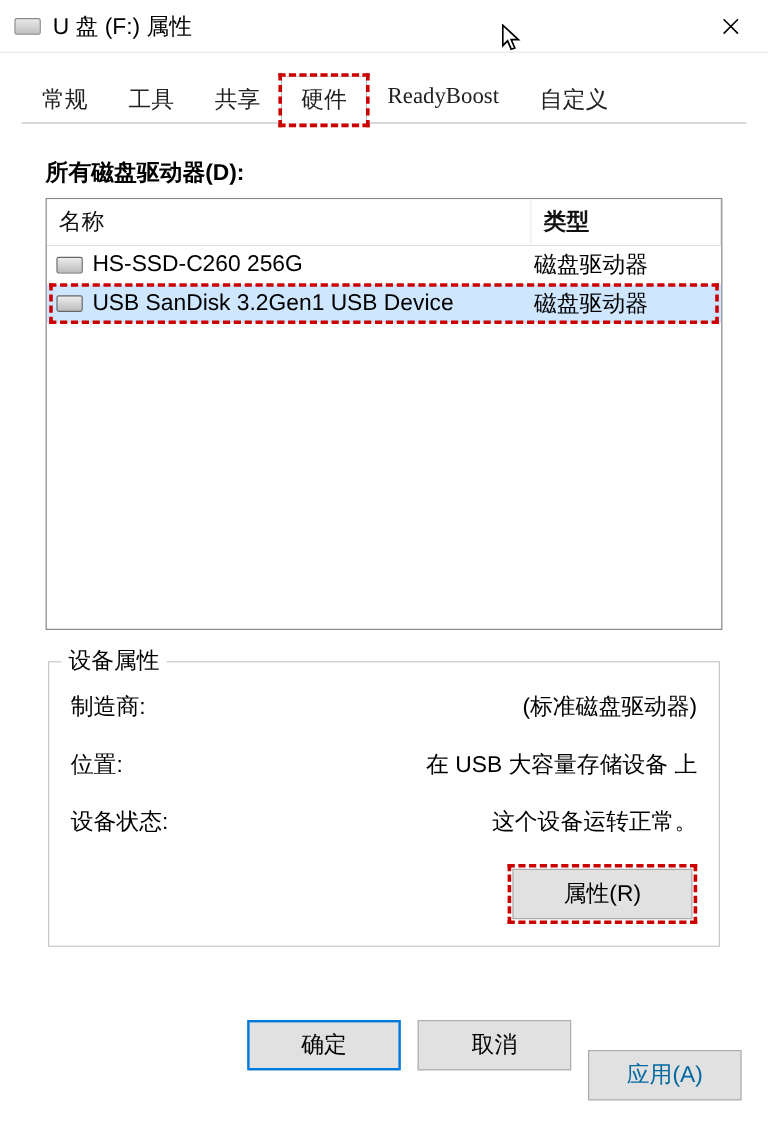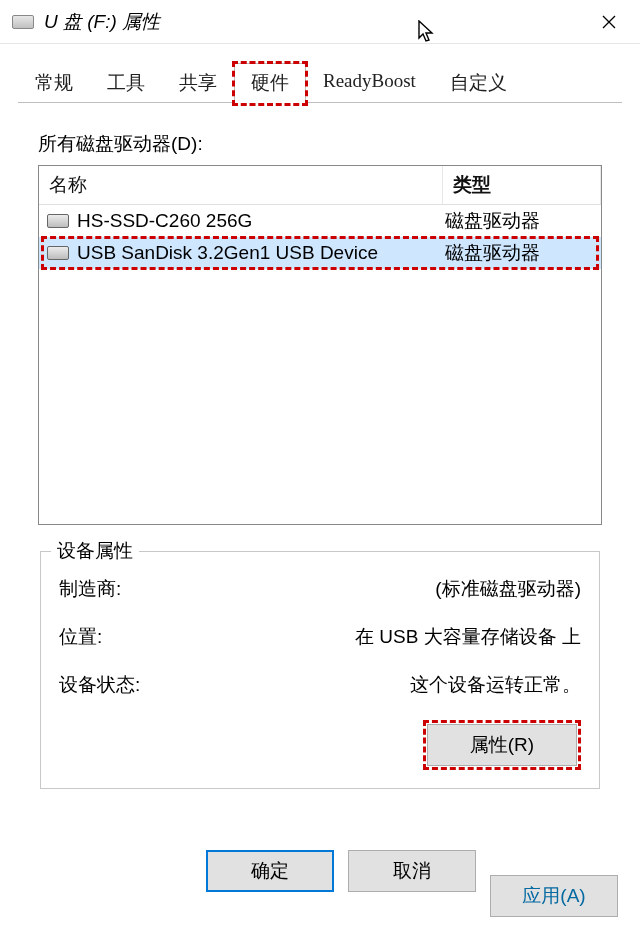--- a/index.html
+++ b/index.html
@@ -14,21 +14,20 @@
     overflow: hidden;
   }
 
   
   .titlebar {
     height: 44px;
     display: flex;
     align-items: center;
     padding: 0 6px 0 12px;
     border-bottom: 1px solid #e5e5e5;
-    font-style: italic;
   }
   .titlebar .drive-icon {
     width: 22px; height: 14px;
     background: linear-gradient(#e8e8e8,#c0c0c0);
     border: 1px solid #888;
     border-radius: 2px;
     margin-right: 10px;
     position: relative;
   }
   .titlebar .title { flex: 1; font-size: 19px; }
@@ -76,21 +75,21 @@
     position: absolute;
     inset: -3px -3px -3px -3px;
     border: 3px dashed #cc0000;
     pointer-events: none;
   }
 
   
   .panel {
     padding: 28px 20px 14px 20px;
   }
-  .label { font-size: 19px; margin-bottom: 8px; }
+  .label { font-size: 19px; margin-bottom: 8px; font-weight: bold; }
 
   
   .listbox {
     border: 1px solid #888;
     height: 360px;
     background: #fff;
     overflow: hidden;
   }
   .listhead {
     display: flex;

